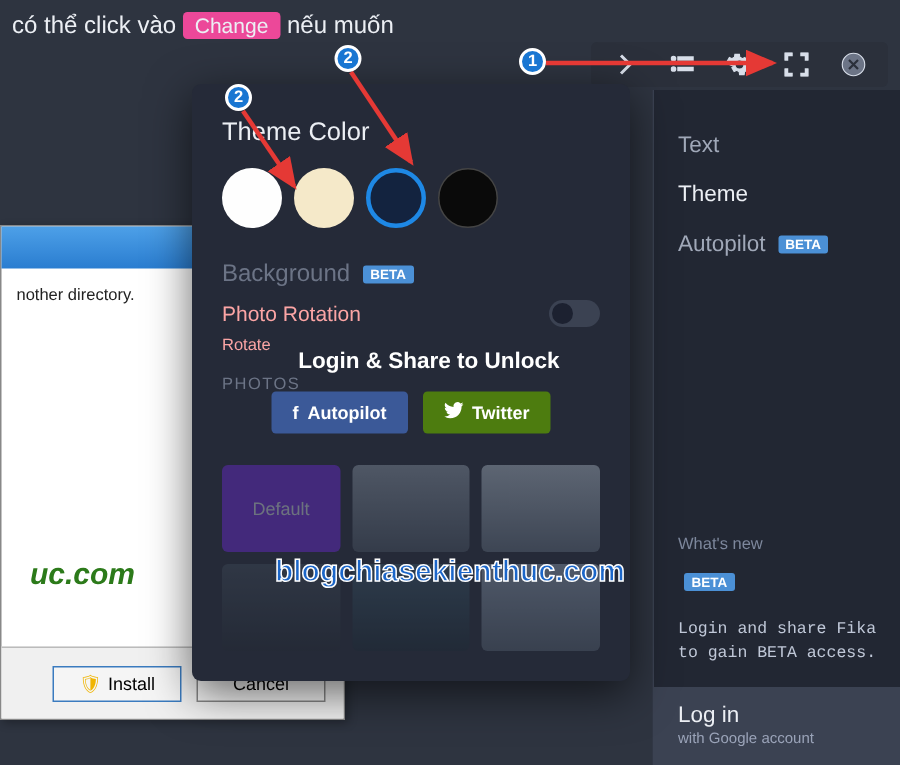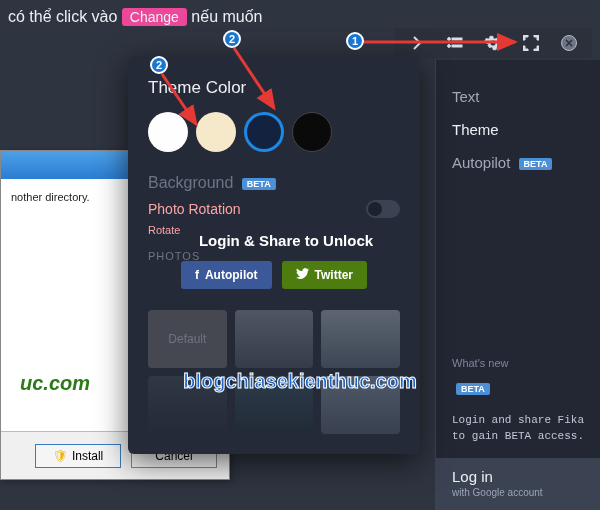--- a/index.html
+++ b/index.html
@@ -201,21 +201,21 @@
   .thumb {
     height: 58px;
     border-radius: 4px;
     background: linear-gradient(180deg,#6b7c8e,#3b4656);
     display: flex;
     align-items: center;
     justify-content: center;
     font-size: 12px;
     color: #cfd6e0;
   }
-  .thumb.t1 { background: #737373; }
+  .thumb.t1 { background: #6d28d9; }
   .thumb.t2 { background: linear-gradient(180deg,#8995a3,#4a5563); }
   .thumb.t3 { background: linear-gradient(180deg,#aab7c4,#5f6c7b); }
   .thumb.t4 { background: linear-gradient(180deg,#3f4a58,#242b35); }
   .thumb.t5 { background: linear-gradient(180deg,#3a5568,#1d2b36); }
   .thumb.t6 { background: linear-gradient(180deg,#8a9aad,#556170); }
 
   
   .installer {
     position: absolute;
     left: 0;

